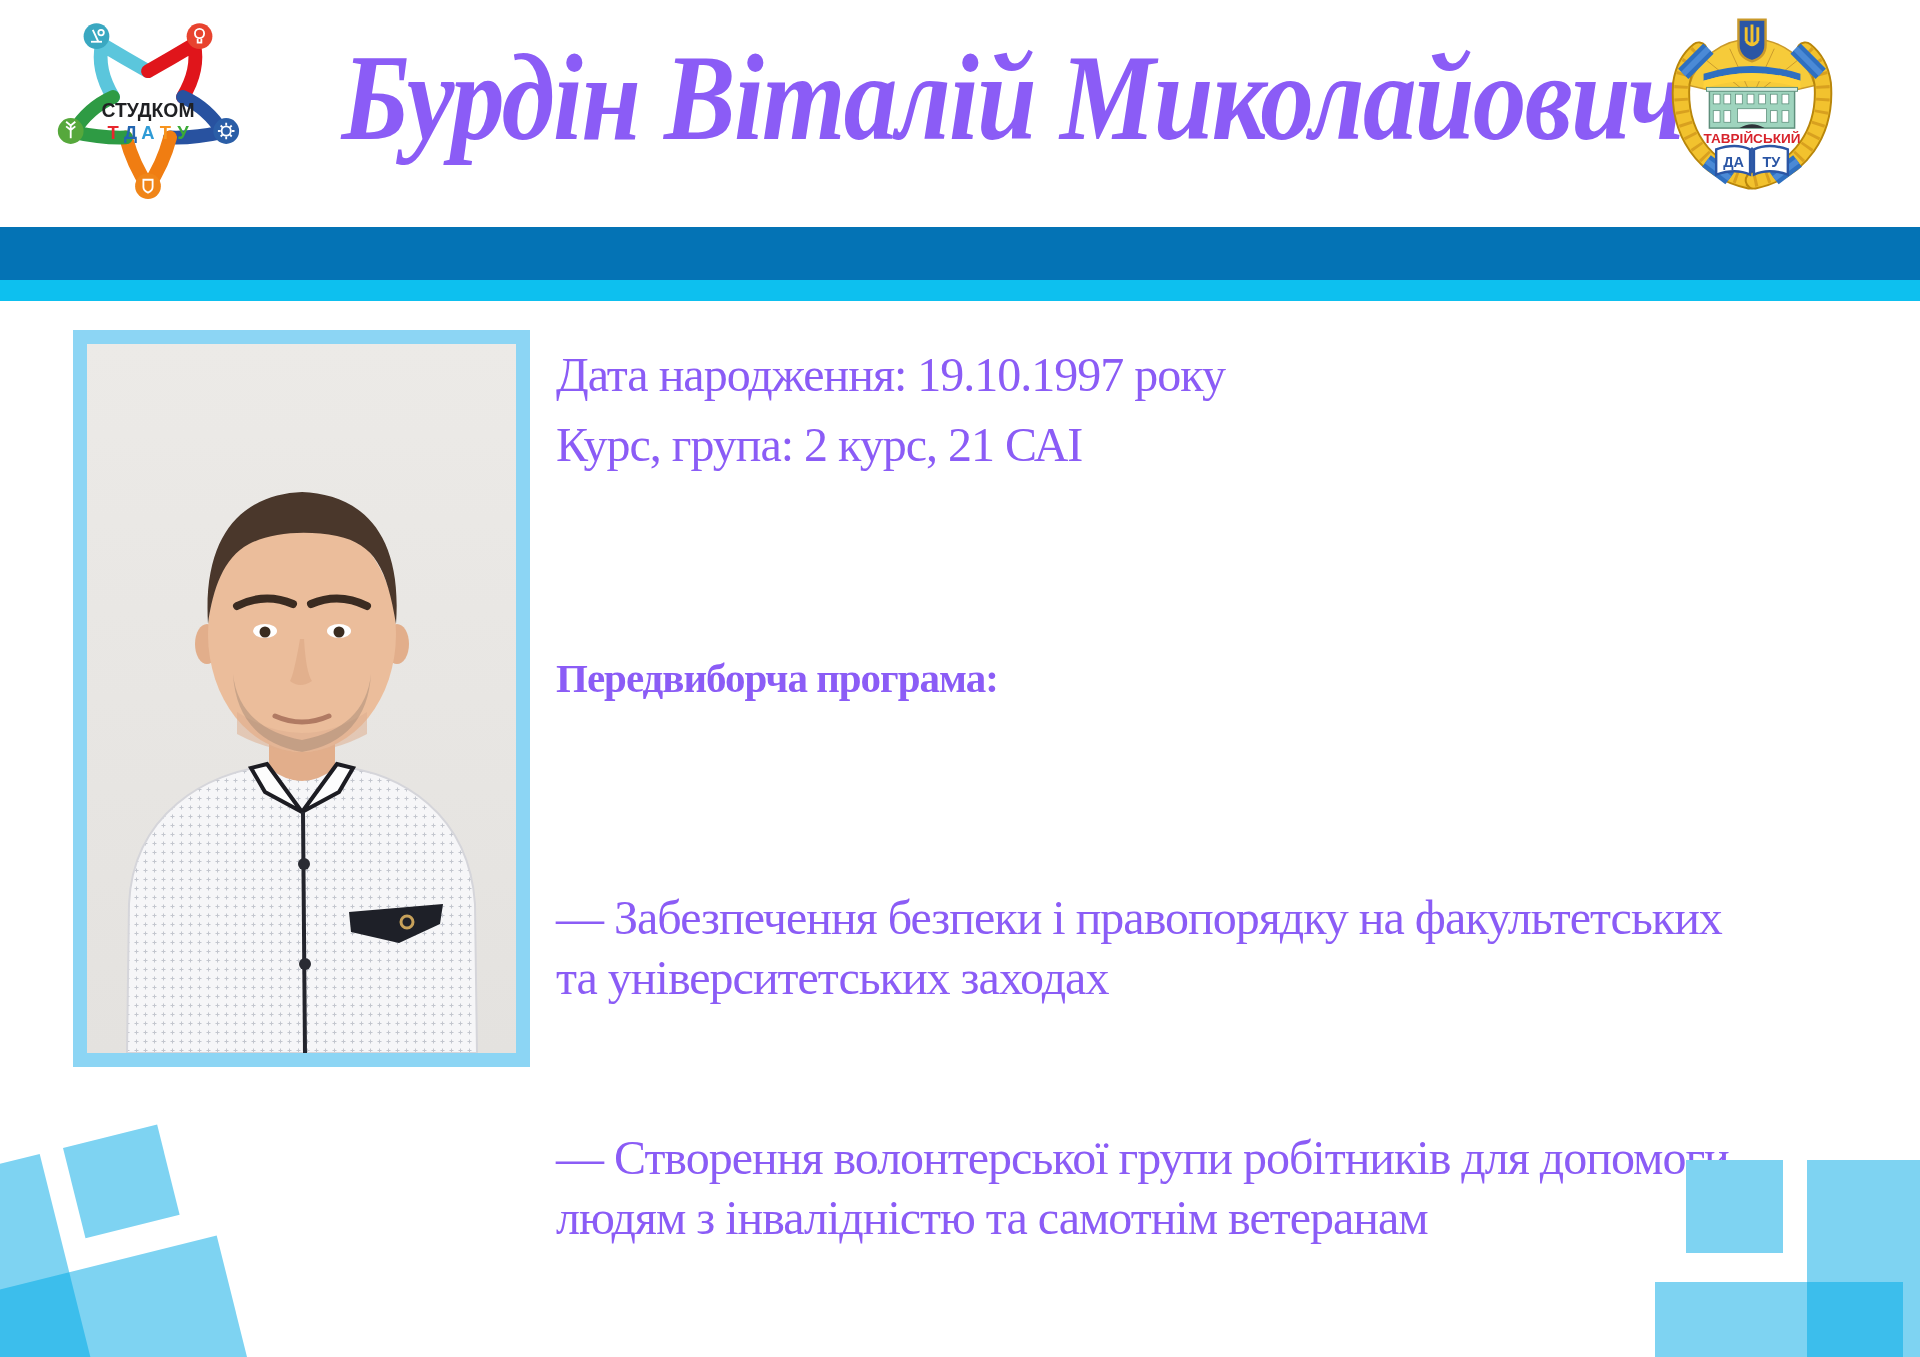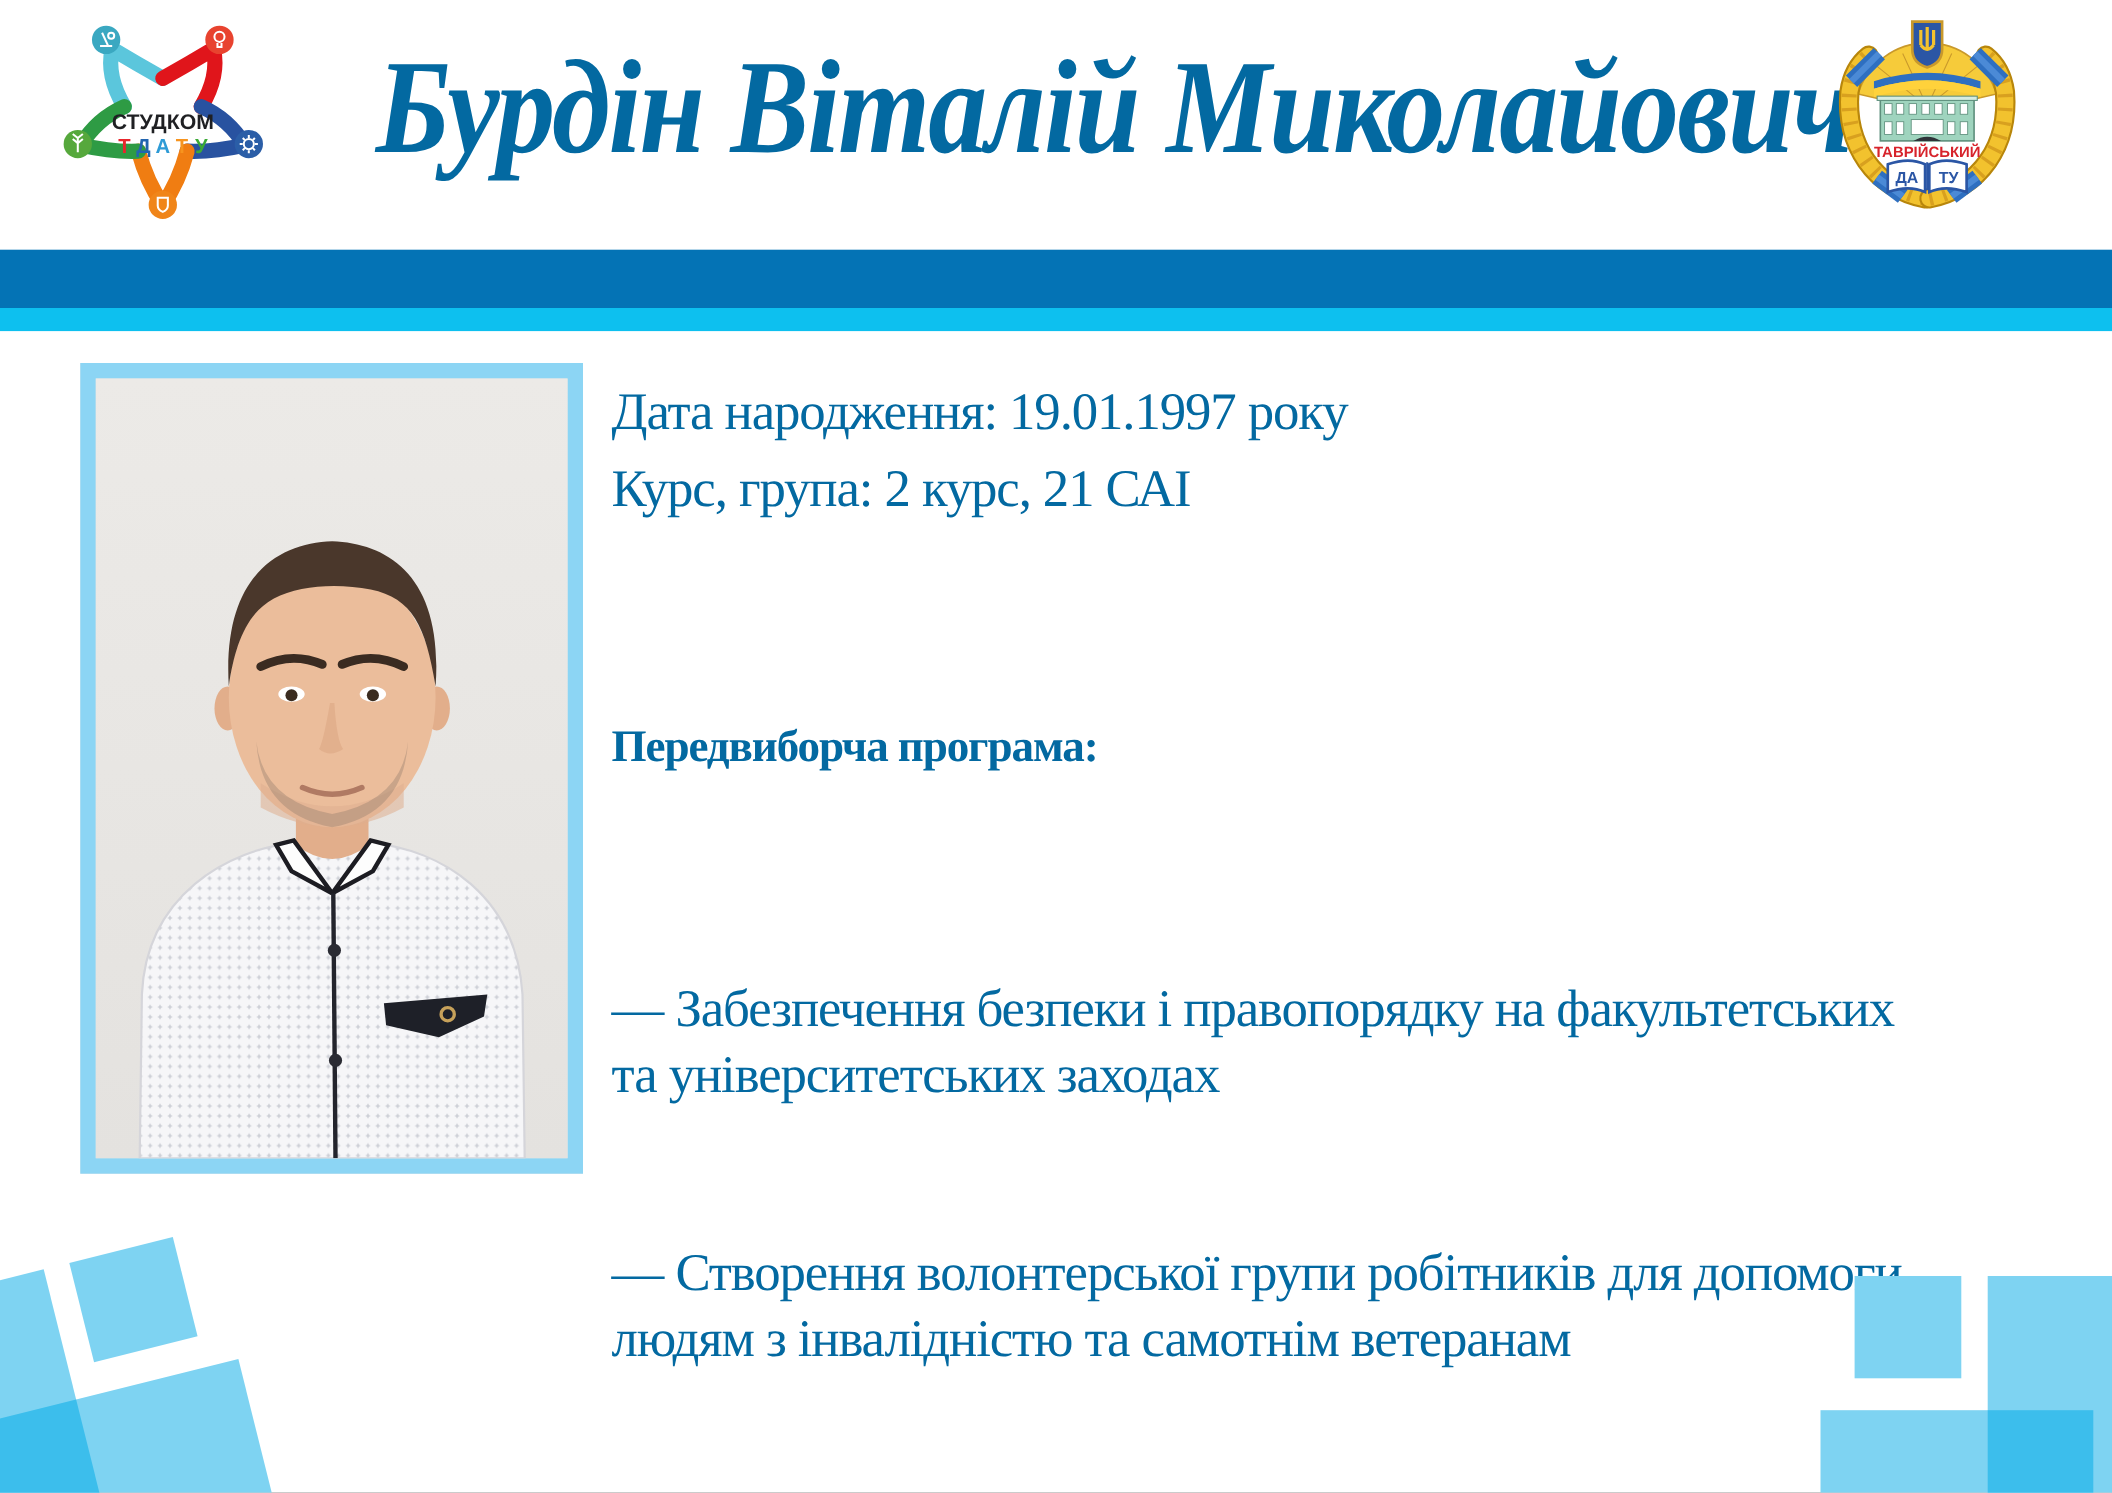--- a/index.html
+++ b/index.html
@@ -1,17 +1,17 @@
 <!DOCTYPE html>
 <html><head>
 <meta charset="utf-8">
 <style>
   html,body{margin:0;padding:0;background:#888;}
   .page{position:relative;width:1920px;height:1357px;background:#ffffff;overflow:hidden;
-        font-family:"Liberation Serif","DejaVu Serif",serif;color:#0369a1;margin:0 auto;}
+        font-family:"Liberation Serif","DejaVu Serif",serif;color:#8b5cf6;margin:0 auto;}
 
   
   .studkom-logo{position:absolute;left:55px;top:16px;width:186px;height:184px;}
   .uni-emblem{position:absolute;left:1645px;top:8px;width:214px;height:184px;}
   .title-wrap{position:absolute;left:250px;right:250px;top:14px;height:175px;}
   .title{display:inline-block;font-size:122px;line-height:168px;font-weight:bold;font-style:italic;
          letter-spacing:-2px;transform:scaleX(.88);transform-origin:50% 50%;white-space:nowrap;}
 
   
   .stripe-dark{position:absolute;left:0;top:227px;width:100%;height:53px;}
@@ -216,21 +216,21 @@
 
         <path d="M213,295 q-6,35 -10,42 q10,8 22,0 q-6,-8 -8,-42" fill="#E0AC89" opacity="0.8"></path>
 
         <path d="M188,372 q27,12 54,0" stroke="#B07A63" stroke-width="5" fill="none" stroke-linecap="round"></path>
 
         <path d="M146,330 Q150,396 215,408 Q280,396 284,330 Q278,384 215,396 Q152,384 146,330 Z" fill="#8A7566" opacity="0.35"></path>
       </g>
     </svg>
   </div>
 
-  <div class="txt line-birth">Дата народження: 19.01.1997 року</div>
+  <div class="txt line-birth">Дата народження: 19.10.1997 року</div>
   <div class="txt line-course">Курс, група: 2 курс, 21 САІ</div>
 
 
   <div class="txt prog-heading">Передвиборча програма:</div>
 
   <div class="txt program">
     <div class="item">— Забезпечення безпеки і правопорядку на факультетських
 та університетських заходах</div>
     <div class="item">— Створення волонтерської групи робітників для допомоги
 людям з інвалідністю та самотнім ветеранам</div>

